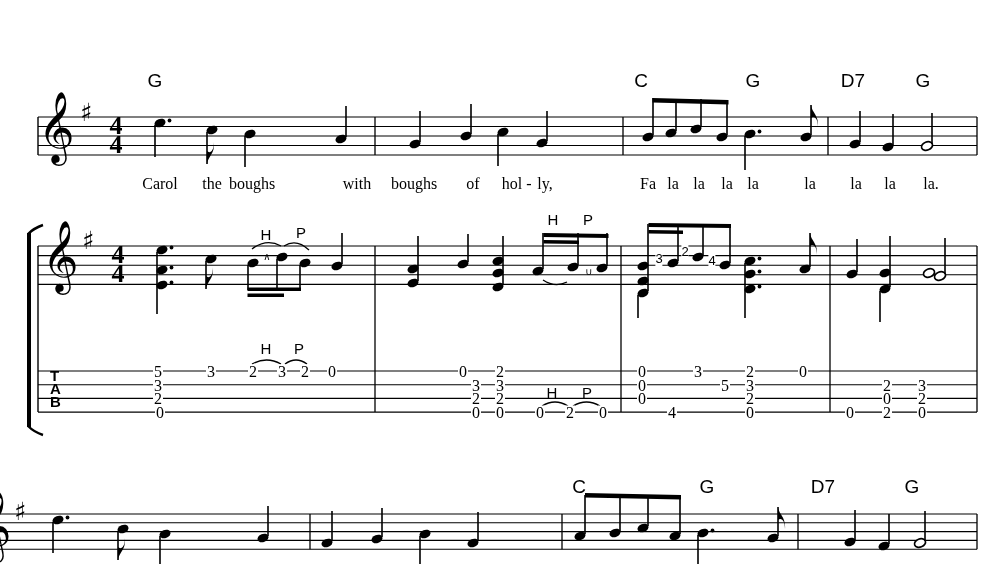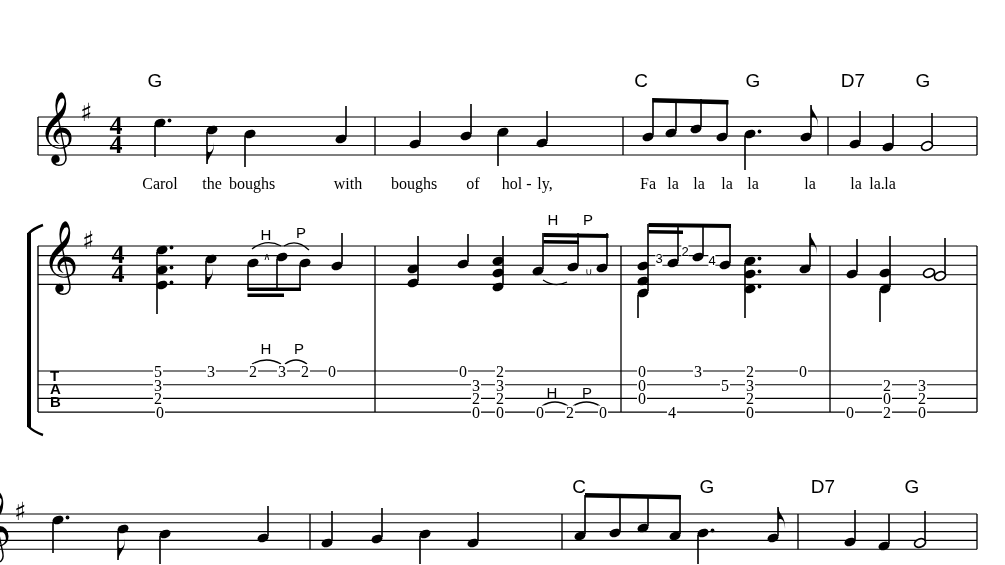--- a/index.html
+++ b/index.html
@@ -224,35 +224,35 @@
         <div>4</div>
       </div>
       <span class="txt chord" style="left: 155px; top: 70px;">G</span>
       <span class="txt chord" style="left: 641px; top: 70px;">C</span>
       <span class="txt chord" style="left: 753px; top: 70px;">G</span>
       <span class="txt chord" style="left: 853px; top: 70px;">D7</span>
       <span class="txt chord" style="left: 923px; top: 70px;">G</span>
       <span class="txt lyric" style="left: 160px; top: 175px;">Carol</span>
       <span class="txt lyric" style="left: 212px; top: 175px;">the</span>
       <span class="txt lyric" style="left: 252px; top: 175px;">boughs</span>
-      <span class="txt lyric" style="left: 348px; top: 175px;">with</span>
+      <span class="txt lyric" style="left: 357px; top: 175px;">with</span>
       <span class="txt lyric" style="left: 414px; top: 175px;">boughs</span>
       <span class="txt lyric" style="left: 473px; top: 175px;">of</span>
       <span class="txt lyric" style="left: 512px; top: 175px;">hol</span>
       <span class="txt lyric" style="left: 529px; top: 175px;">-</span>
       <span class="txt lyric" style="left: 545px; top: 175px;">ly,</span>
       <span class="txt lyric" style="left: 648px; top: 175px;">Fa</span>
       <span class="txt lyric" style="left: 673px; top: 175px;">la</span>
       <span class="txt lyric" style="left: 699px; top: 175px;">la</span>
       <span class="txt lyric" style="left: 727px; top: 175px;">la</span>
       <span class="txt lyric" style="left: 753px; top: 175px;">la</span>
       <span class="txt lyric" style="left: 810px; top: 175px;">la</span>
       <span class="txt lyric" style="left: 856px; top: 175px;">la</span>
       <span class="txt lyric" style="left: 890px; top: 175px;">la</span>
-      <span class="txt lyric" style="left: 877px; top: 175px;">la.</span>
+      <span class="txt lyric" style="left: 931px; top: 175px;">la.</span>
       <span class="txt glyph" style="left: 42px; top: 225px; font-size: 62px;">𝄞</span>
       <span class="txt glyph" style="left: 82px; top: 228px; font-size: 25px;">♯</span>
       <div class="txt ts" style="left: 106px; top: 245px;">
         <div>4</div>
         <div>4</div>
       </div>
       <span class="txt hp" style="left: 266px; top: 226px;">H</span>
       <span class="txt hp" style="left: 301px; top: 224px;">P</span>
       <span class="txt hp" style="left: 553px; top: 211px;">H</span>
       <span class="txt hp" style="left: 588px; top: 211px;">P</span>

